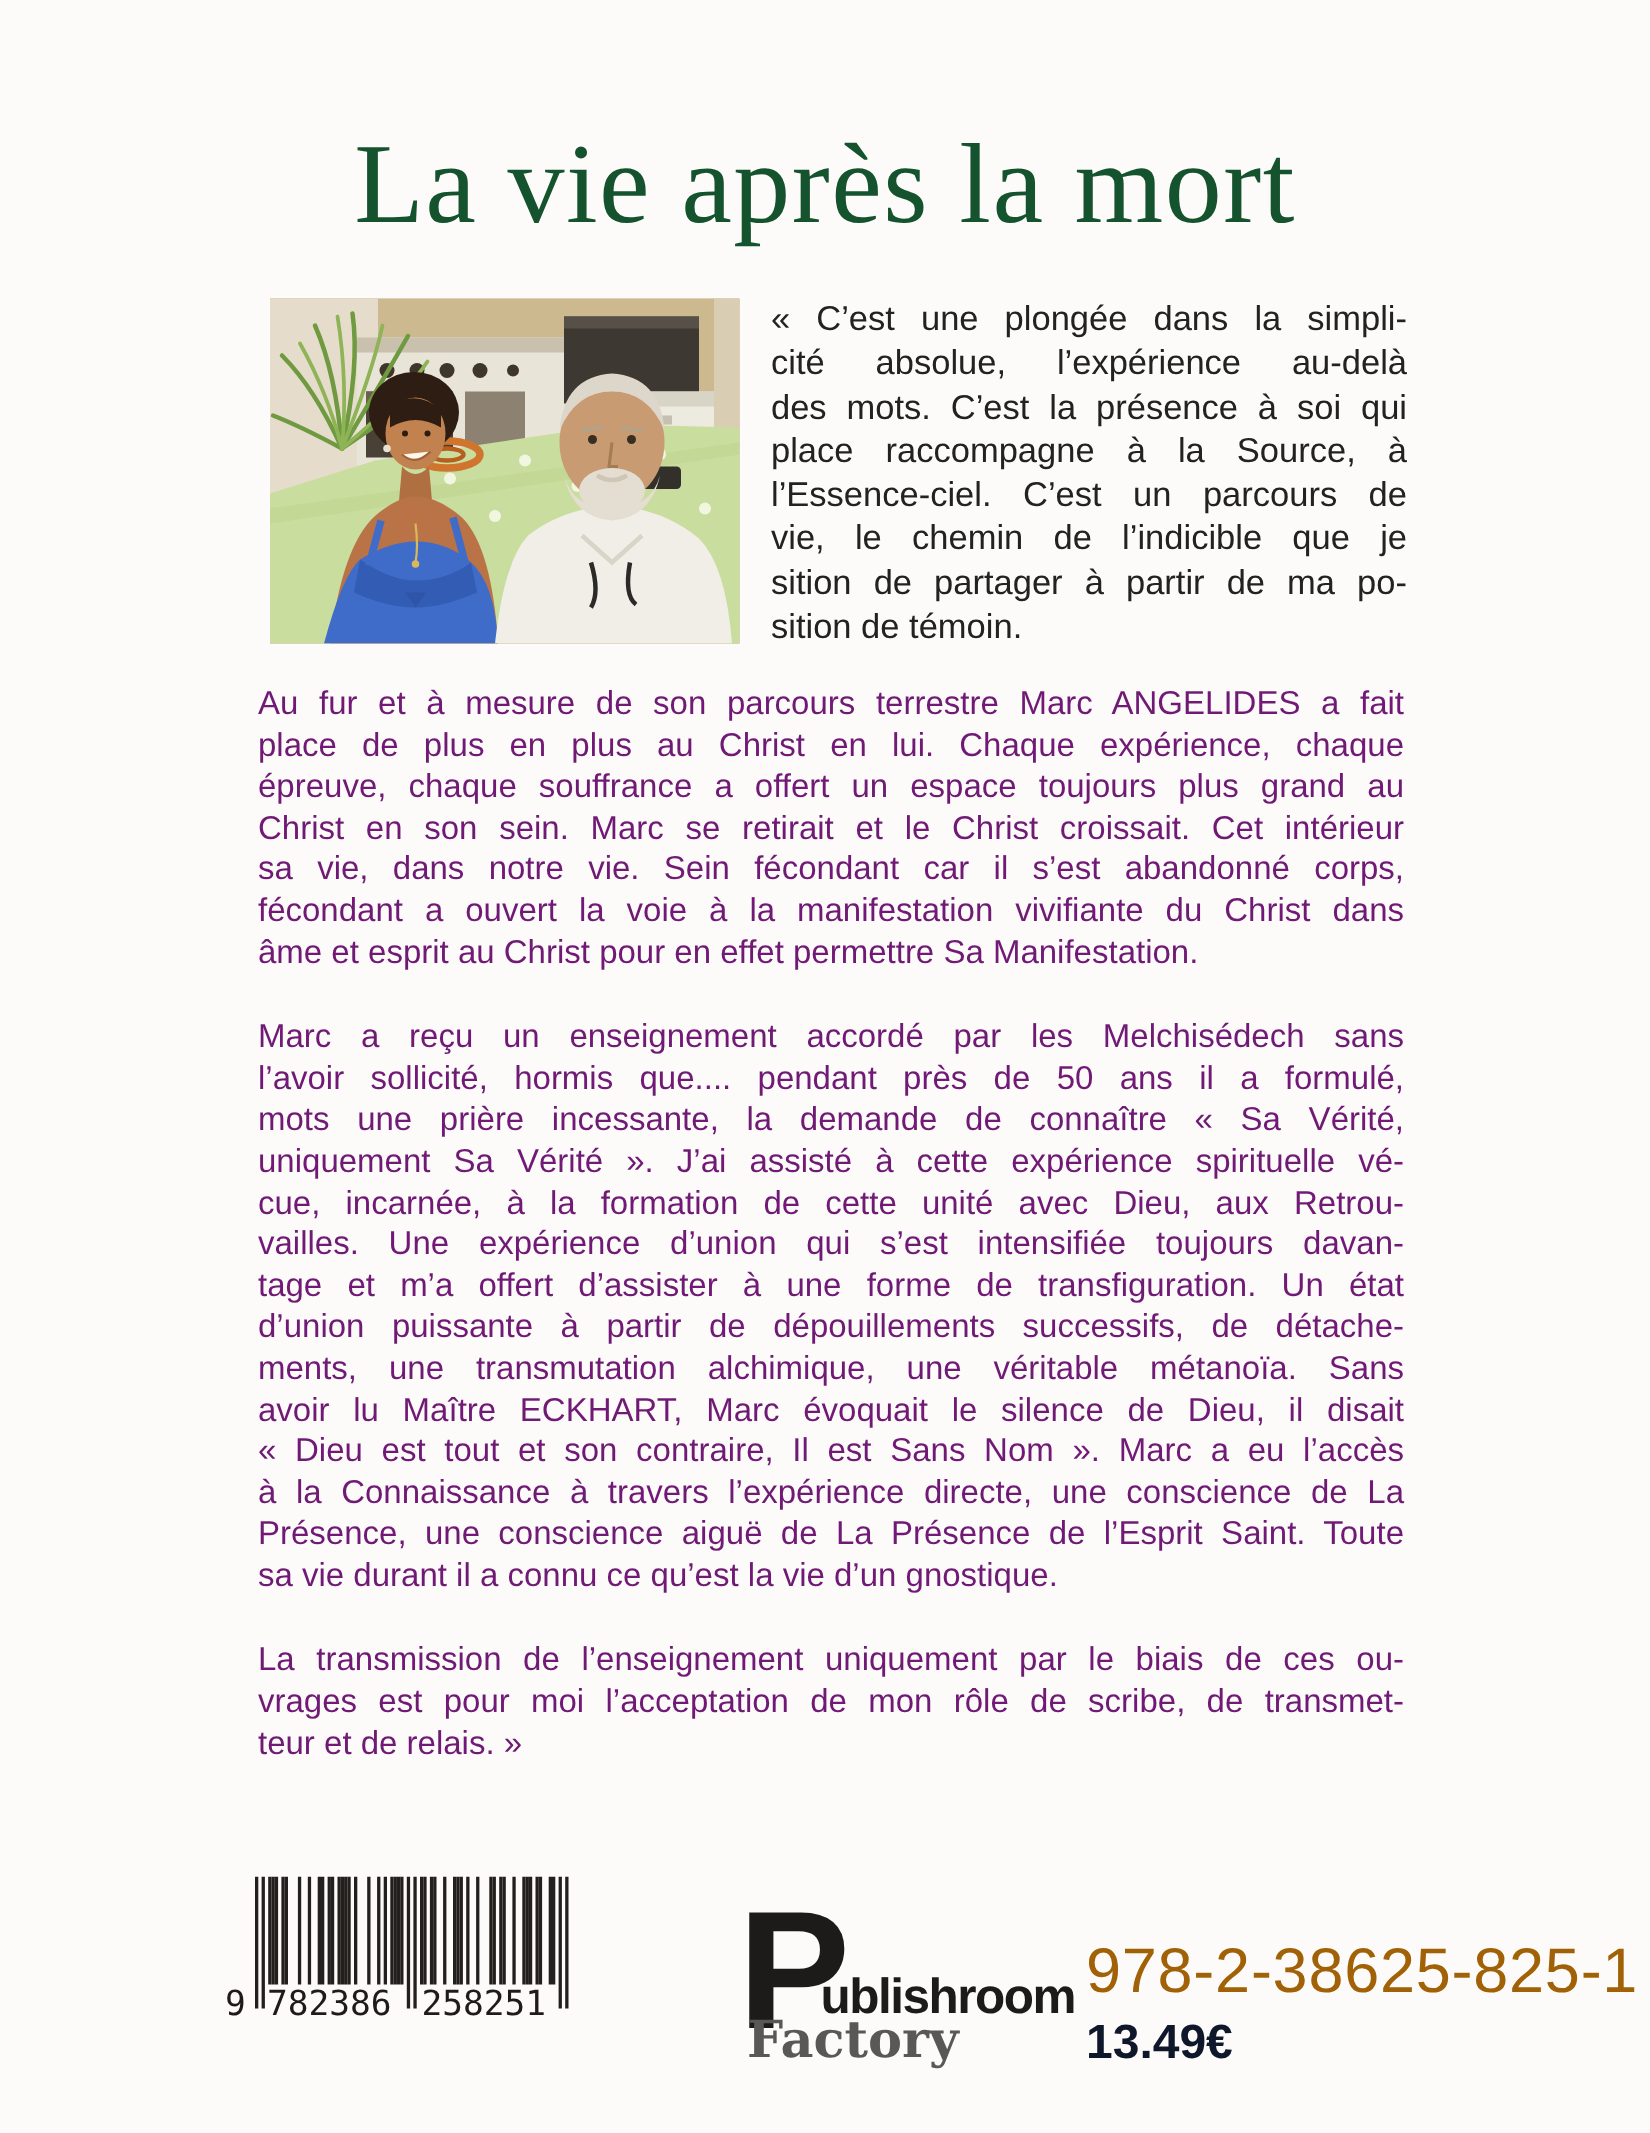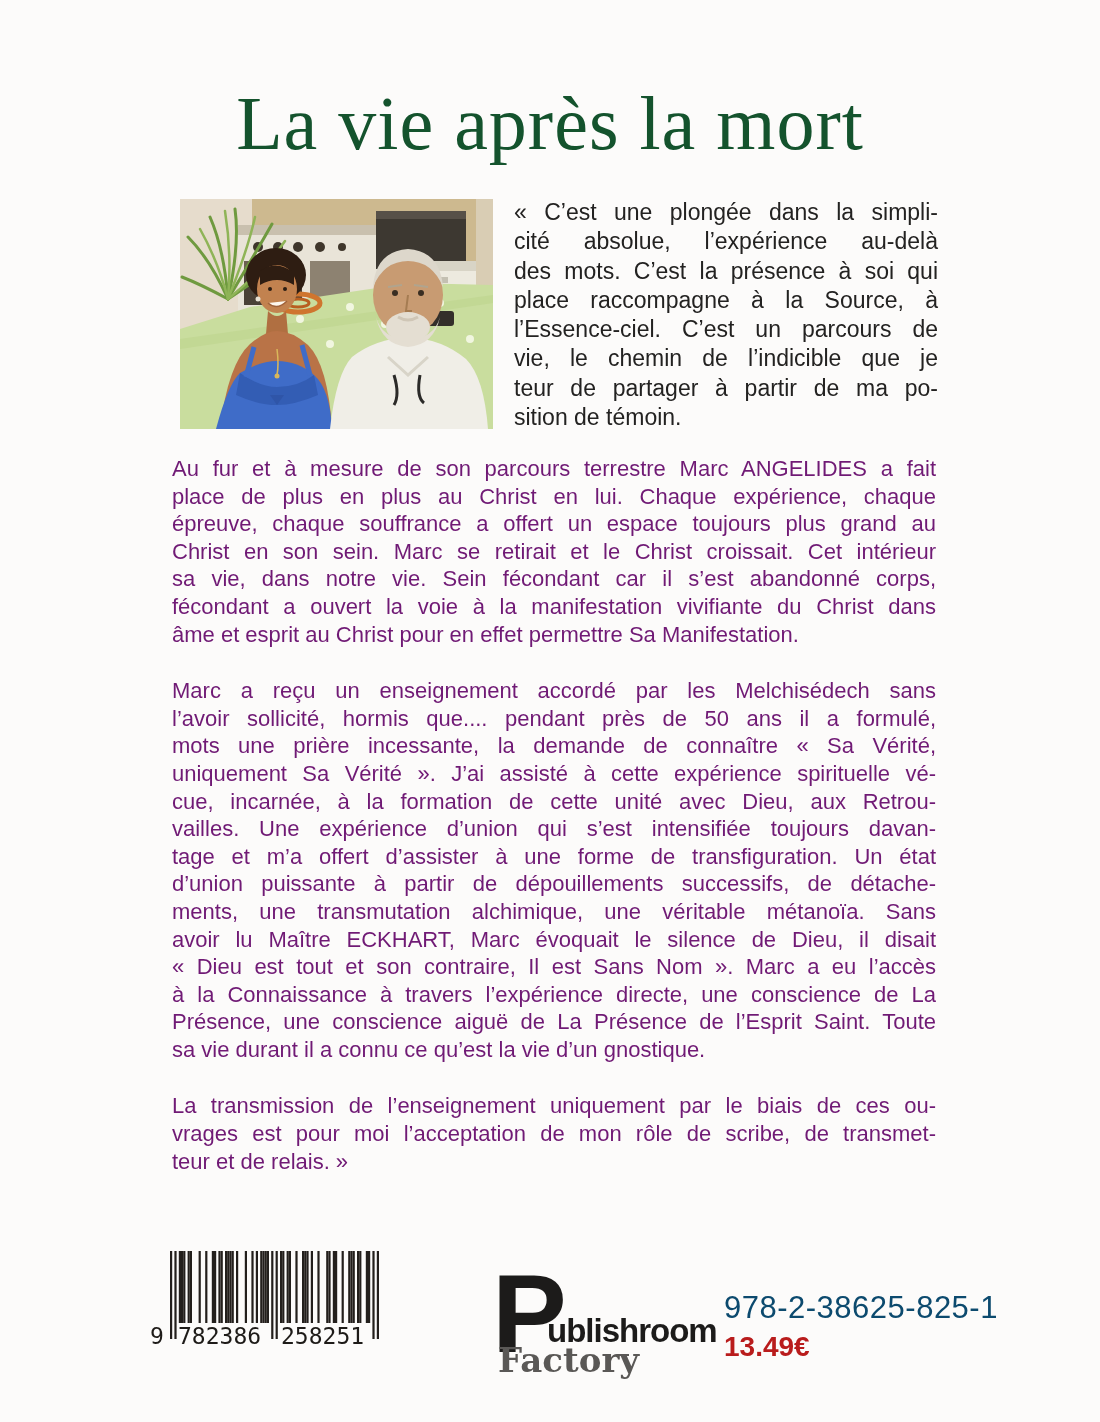--- a/index.html
+++ b/index.html
@@ -61,22 +61,22 @@
     position:absolute; left:55px; top:44px;
     font-size:33px; font-weight:700; color:#1c1b1a; letter-spacing:-1px;
   }
   .logo .factory {
     position:absolute; left:6px; top:72px;
     font-family:"DejaVu Serif", serif;
     font-weight:700;
     font-size:34px; color:#5a5856; letter-spacing:0px;
   }
   .pricing { position:absolute; left:724px; top:1290px; }
-  .isbn  { font-size:31px; color:#0c4a6e; letter-spacing:0.5px; }
-  .price { font-size:28px; font-weight:700; color:#b91c1c; margin-top:5px; }
+  .isbn  { font-size:42px; color:#a16207; letter-spacing:0.5px; }
+  .price { font-size:32px; font-weight:700; color:#0f172a; margin-top:5px; }
 </style>
 </head>
 <body>
 
 <div class="page">
 
   <div class="title">La vie après la mort</div>
 
   <div class="photo">
     <svg viewBox="0 0 313 230" preserveAspectRatio="none">
@@ -168,21 +168,21 @@
     </svg>
   </div>
 
   <div class="quote">
       <div class="line">« C’est une plongée dans la simpli-</div>
       <div class="line">cité absolue, l’expérience au-delà</div>
       <div class="line">des mots. C’est la présence à soi qui</div>
       <div class="line">place raccompagne à la Source, à</div>
       <div class="line">l’Essence-ciel. C’est un parcours de</div>
       <div class="line">vie, le chemin de l’indicible que je</div>
-      <div class="line">teur de partager à partir de ma po-</div>
+      <div class="line">sition de partager à partir de ma po-</div>
       <div class="line last">sition de témoin.</div>
     </div>
 
   <div class="body-text">
     <div class="para">
         <div class="line">Au fur et à mesure de son parcours terrestre Marc ANGELIDES a fait</div>
         <div class="line">place de plus en plus au Christ en lui. Chaque expérience, chaque</div>
         <div class="line">épreuve, chaque souffrance a offert un espace toujours plus grand au</div>
         <div class="line">Christ en son sein. Marc se retirait et le Christ croissait. Cet intérieur</div>
         <div class="line">sa vie, dans notre vie. Sein fécondant car il s’est abandonné corps,</div>

